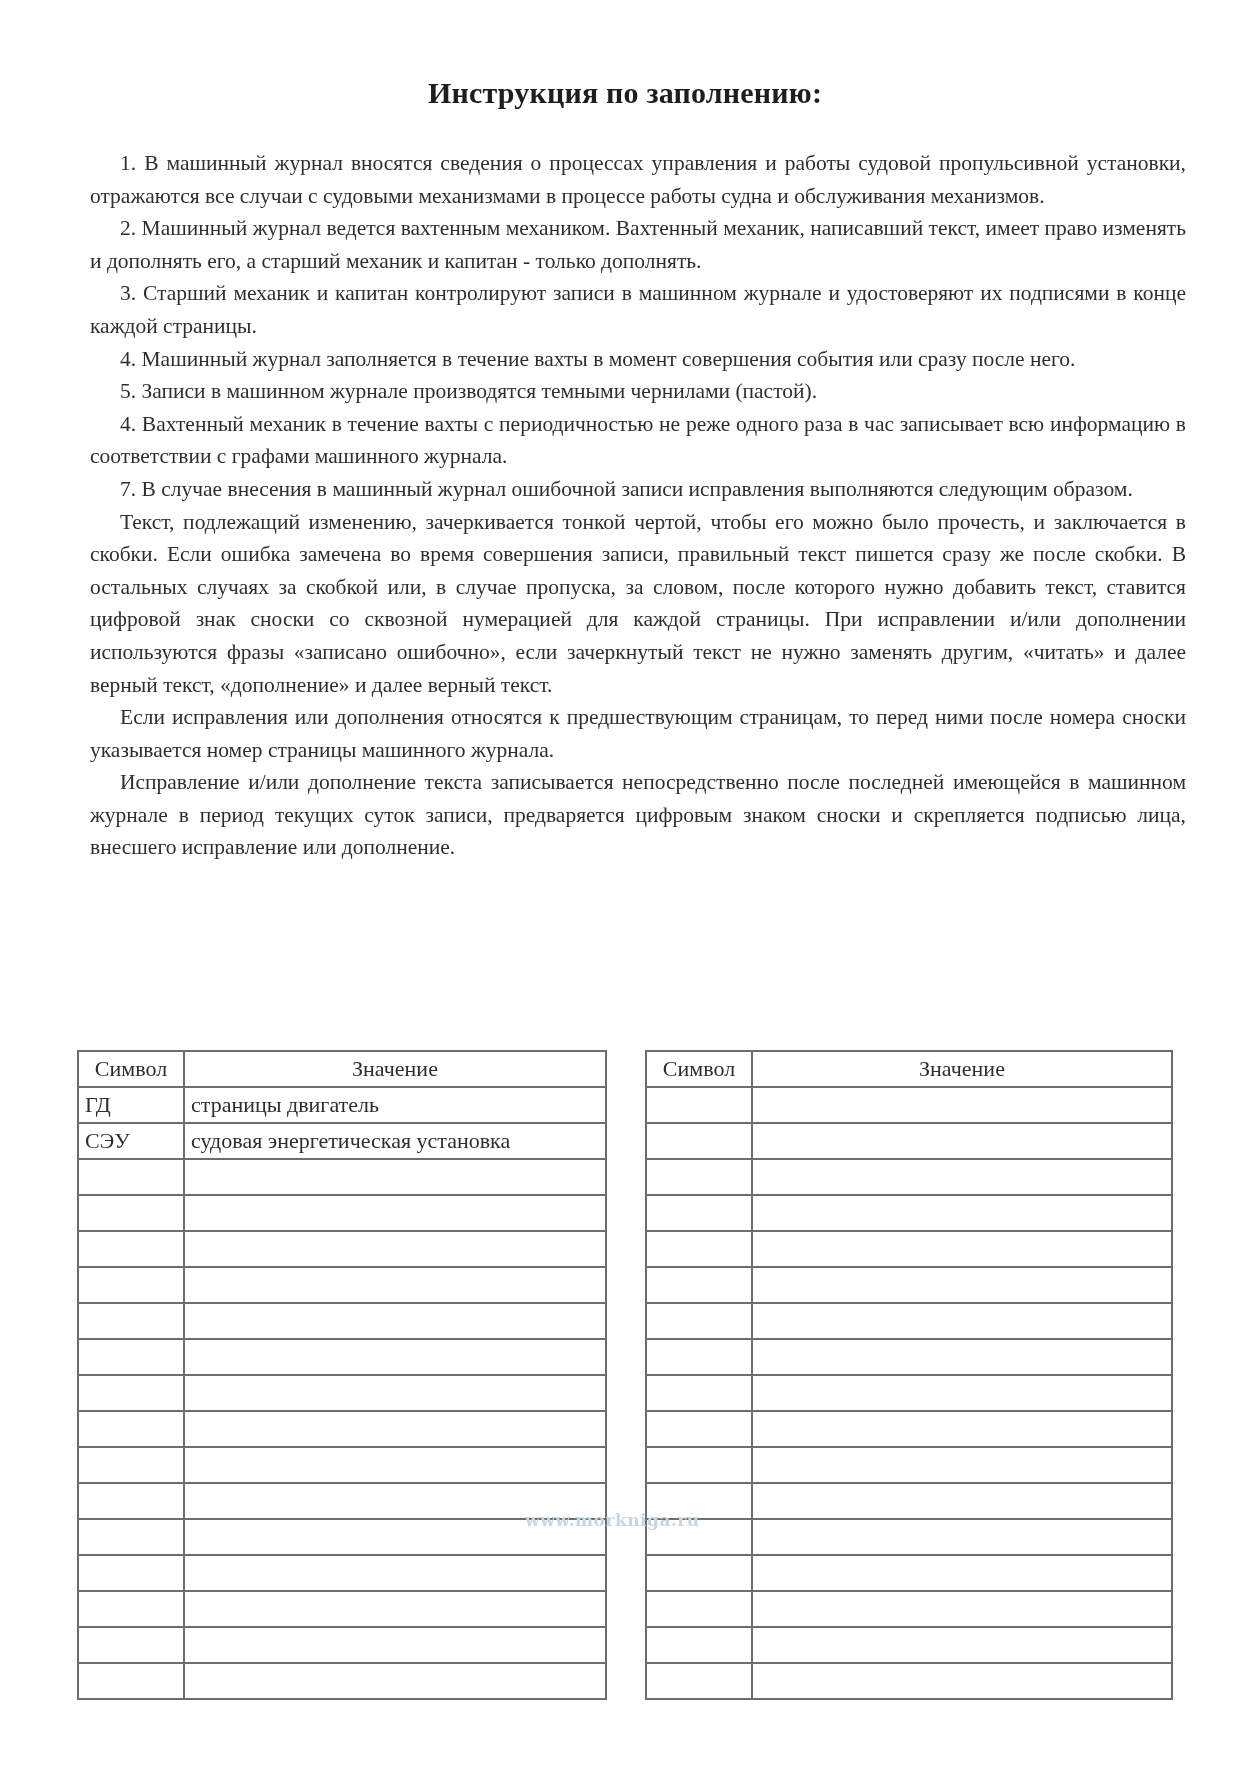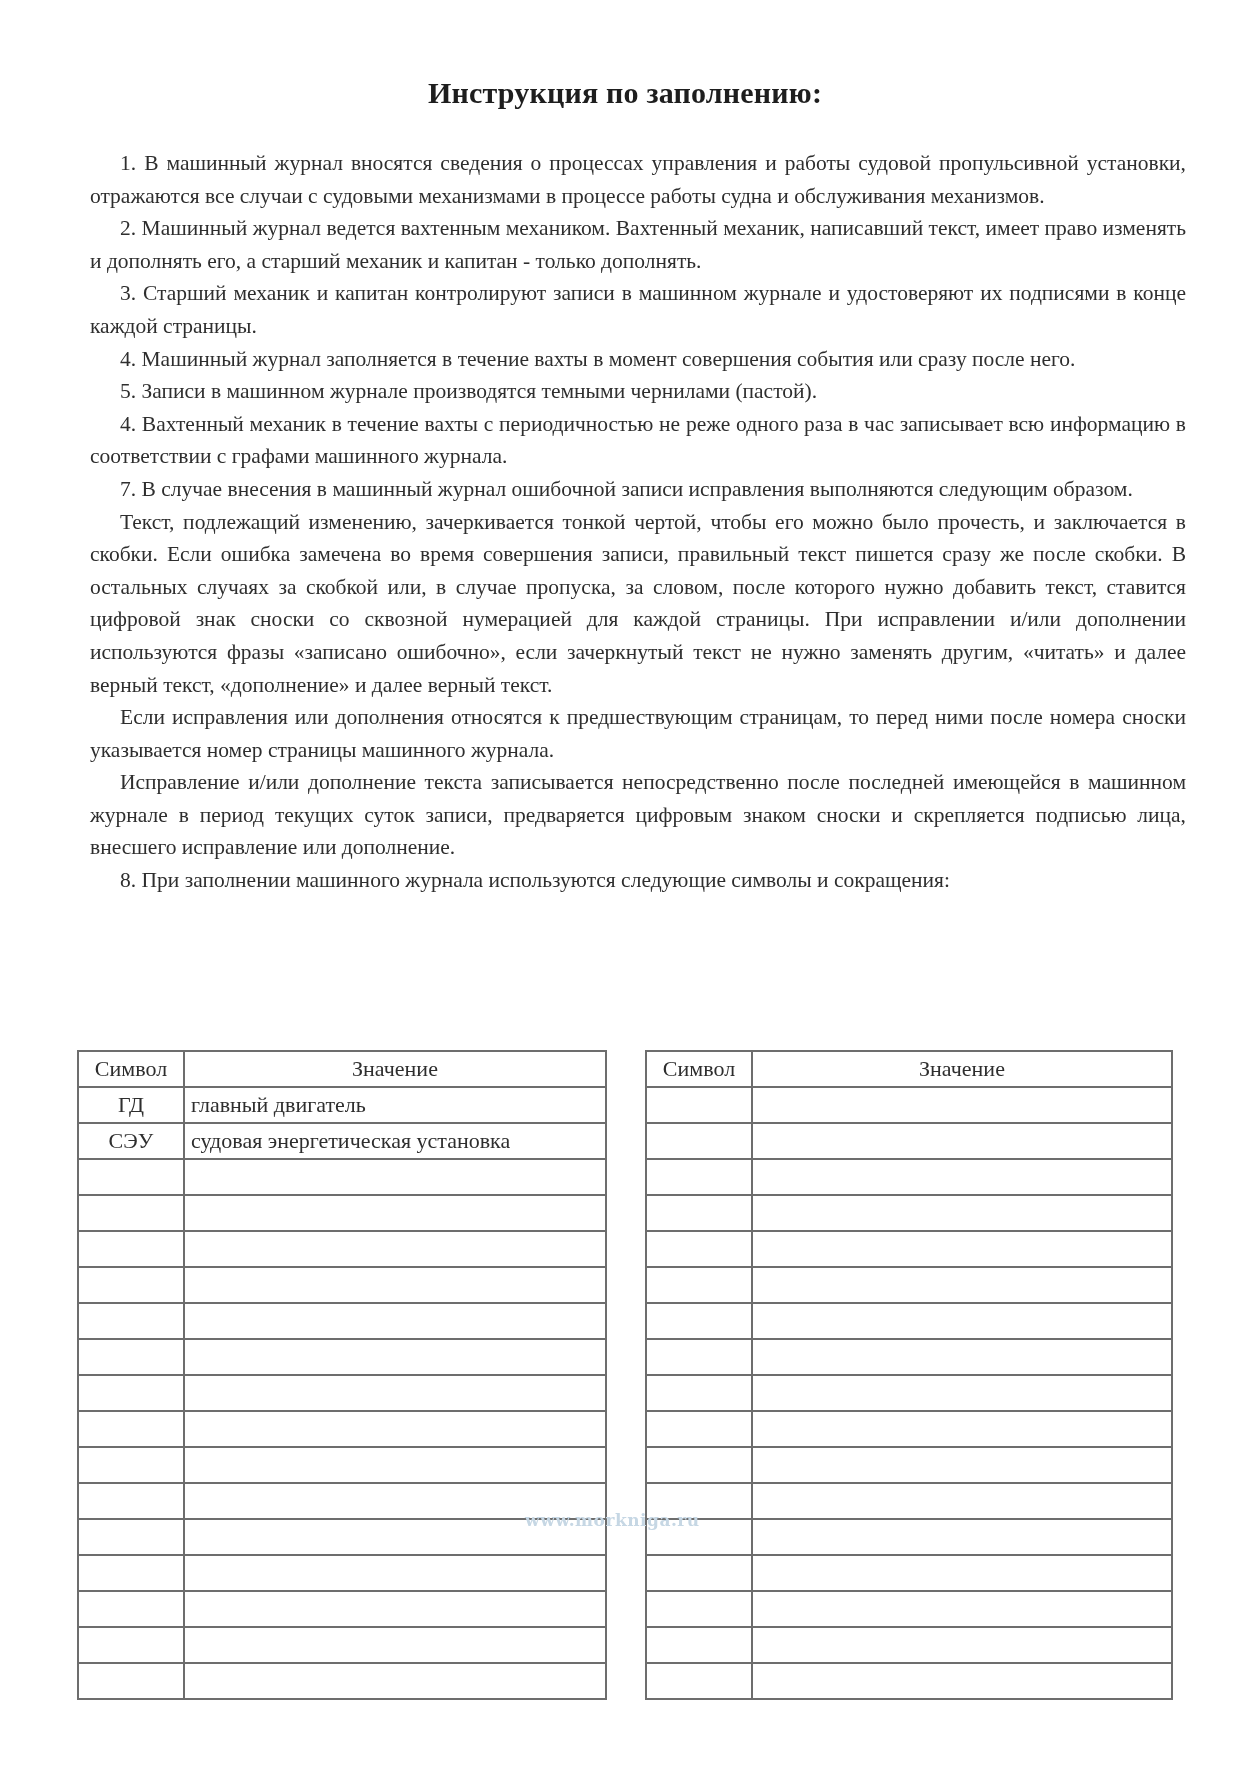--- a/index.html
+++ b/index.html
@@ -11,21 +11,21 @@
                font-size: 21.5px; line-height: 32.6px; text-align: justify; color: #2e2e2e; }
   .body-text p { margin: 0; text-indent: 30px; }
   .tables { position: absolute; top: 1050px; left: 77px; width: 1096px; height: 648px; border-radius: 22px; }
   table.sym { position: absolute; top: 0; border-collapse: collapse; height: 648px;
               font-size: 22px; color: #2e2e2e; }
   table.sym.left { left: 0; width: 530px; }
   table.sym.right { left: 568px; width: 528px; }
   table.sym td, table.sym th { border: 2px solid #6d6d6d; padding: 0 6px; height: 34px;
               font-weight: normal; }
   table.sym th { text-align: center; }
-  table.sym td.c-sym { text-align: center; width: 92px; }
+  table.sym td.c-sym { text-align: left; width: 92px; }
   table.sym th.c-sym { width: 92px; }
   table.sym td.c-val { text-align: left; }
   .watermark { position: absolute; top: 1510px; left: 525px; font-size: 17px; font-weight: bold;
                color: #c6d7e4; letter-spacing: 0.5px; font-family: "DejaVu Serif", serif; }
 </style>
 </head>
 <body>
 
 <div class="title">Инструкция по заполнению:</div>
 
@@ -33,35 +33,34 @@
     <p>1. В машинный журнал вносятся сведения о процессах управления и работы судовой пропульсивной установки, отражаются все случаи с судовыми механизмами в процессе работы судна и обслуживания механизмов.</p>
     <p>2. Машинный журнал ведется вахтенным механиком. Вахтенный механик, написавший текст, имеет право изменять и дополнять его, а старший механик и капитан - только дополнять.</p>
     <p>3. Старший механик и капитан контролируют записи в машинном журнале и удостоверяют их подписями в конце каждой страницы.</p>
     <p>4. Машинный журнал заполняется в течение вахты в момент совершения события или сразу после него.</p>
     <p>5. Записи в машинном журнале производятся темными чернилами (пастой).</p>
     <p>4. Вахтенный механик в течение вахты с периодичностью не реже одного раза в час записывает всю информацию в соответствии с графами машинного журнала.</p>
     <p>7. В случае внесения в машинный журнал ошибочной записи исправления выполняются следующим образом.</p>
     <p>Текст, подлежащий изменению, зачеркивается тонкой чертой, чтобы его можно было прочесть, и заключается в скобки. Если ошибка замечена во время совершения записи, правильный текст пишется сразу же после скобки. В остальных случаях за скобкой или, в случае пропуска, за словом, после которого нужно добавить текст, ставится цифровой знак сноски со сквозной нумерацией для каждой страницы. При исправлении и/или дополнении используются фразы «записано ошибочно», если зачеркнутый текст не нужно заменять другим, «читать» и далее верный текст, «дополнение» и далее верный текст.</p>
     <p>Если исправления или дополнения относятся к предшествующим страницам, то перед ними после номера сноски указывается номер страницы машинного журнала.</p>
     <p>Исправление и/или дополнение текста записывается непосредственно после последней имеющейся в машинном журнале в период текущих суток записи, предваряется цифровым знаком сноски и скрепляется подписью лица, внесшего исправление или дополнение.</p>
-    <p>8. При заполнении машинного журнала используются следующие символы и сокращения:</p>
   </div>
 
 <div class="tables">
   <table class="sym left" id="tbl-left">
     <thead>
       <tr>
         <th class="c-sym">Символ</th>
         <th>Значение</th>
       </tr>
     </thead>
     <tbody>
         <tr>
           <td class="c-sym">ГД</td>
-          <td class="c-val">главный двигатель</td>
+          <td class="c-val">страницы двигатель</td>
         </tr>
         <tr>
           <td class="c-sym">СЭУ</td>
           <td class="c-val">судовая энергетическая установка</td>
         </tr>
         <tr>
           <td class="c-sym"></td>
           <td class="c-val"></td>
         </tr>
         <tr>

